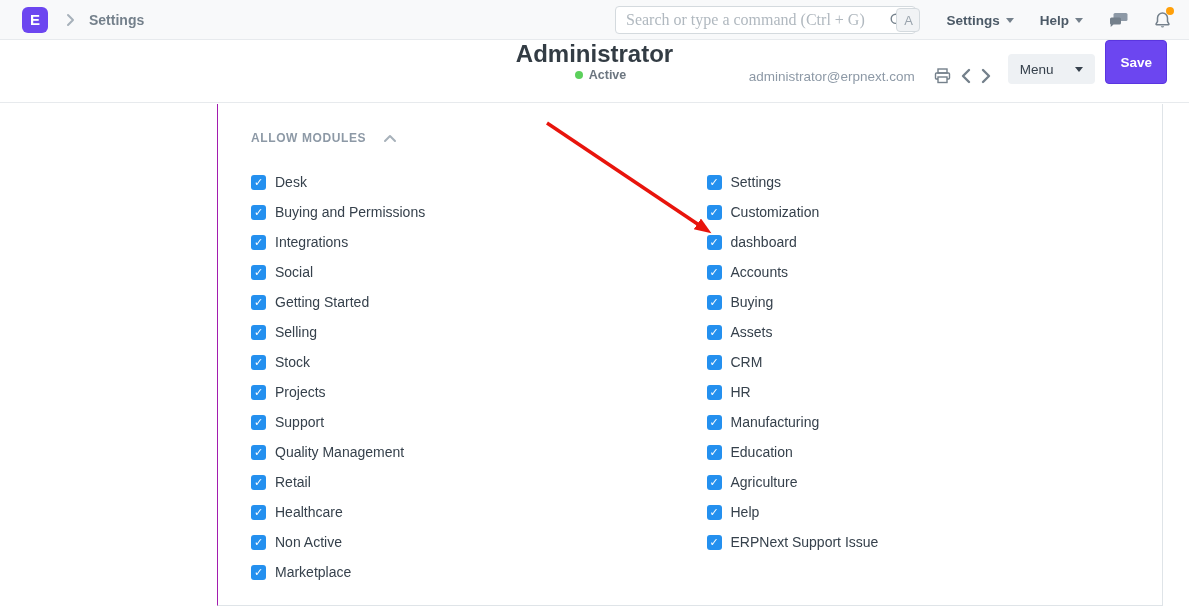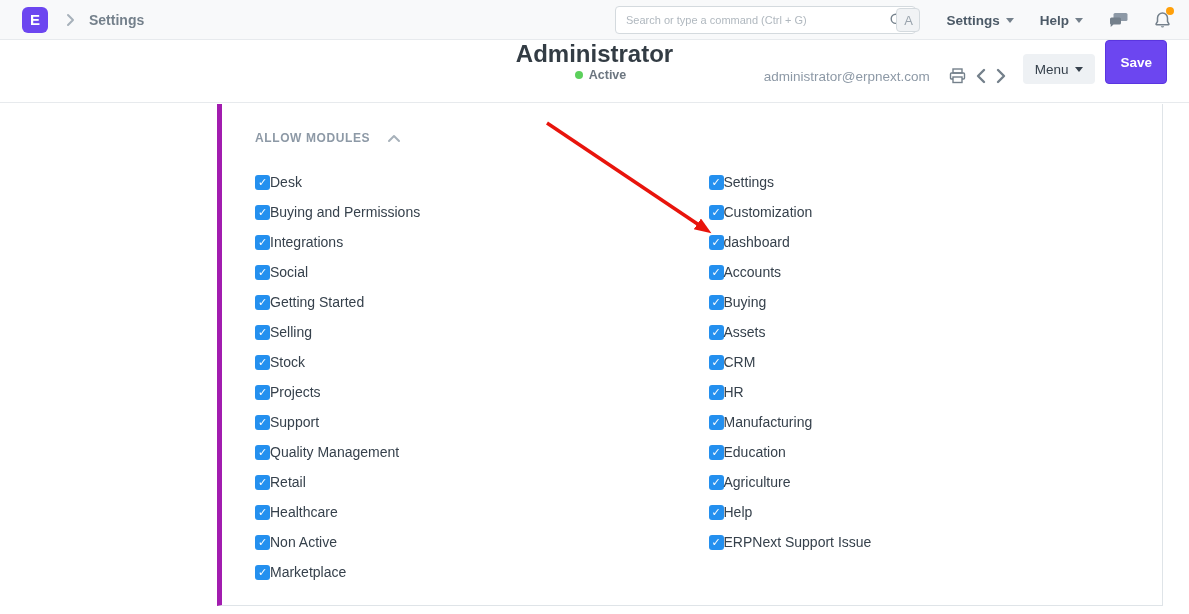--- a/index.html
+++ b/index.html
@@ -22,21 +22,21 @@
   .crumb-chev { margin:0 14px 0 18px; display:flex; align-items:center; }
   .breadcrumb { font-size:14px; font-weight:700; color:#74808b; cursor:pointer; }
 
   .search-wrap {
     position:absolute; left:615px; top:6px; width:301px; height:28px;
     background:#ffffff; border:1px solid #d4dade; border-radius:4px;
     display:flex; align-items:center; padding:0 10px;
   }
   .search-input {
     border:none; outline:none; background:transparent; flex:1;
-    font-size:11px; color:#36414c; font-family:Liberation Sans, sans-serif;
+    font-size:16px; color:#36414c; font-family:Liberation Serif, serif;
   }
   .search-input::placeholder { color:#b0b8bf; }
 
   .nav-right { position:absolute; right:18px; top:0; height:40px; display:flex; align-items:center; gap:26px; }
   .avatar {
     width:24px; height:24px; border-radius:4px; background:#f1f3f5;
     border:1px solid #d4dade; color:#9aa4ad; font-size:13px;
     display:flex; align-items:center; justify-content:center; cursor:pointer;
   }
   .nav-drop { display:flex; align-items:center; gap:6px; font-size:13.5px; font-weight:600; color:#4c5a67; cursor:pointer; }
@@ -53,46 +53,46 @@
   .status { display:flex; align-items:center; gap:6px; margin-left:12px; }
   .status-dot { width:8px; height:8px; border-radius:50%; background:#5cd05c; }
   .status-text { font-size:12.5px; font-weight:700; color:#6c7680; }
 
   .header-right { position:absolute; right:22px; display:flex; align-items:flex-end; }
   .header-email { font-size:13.5px; color:#8d99a6; margin-right:14px; }
   .hicon { display:flex; align-items:center; cursor:pointer; margin:0 5px; }
   .menu-btn {
     margin-left:12px; height:30px; padding:0 12px; border-radius:4px;
     background:#eef1f4; border:none; font-family:inherit; font-size:13.5px;
-    color:#36414c; display:flex; align-items:center; gap:7px; cursor:pointer;
+    color:#36414c; display:flex; align-items:center; gap:22px; cursor:pointer;
   }
   .save-btn {
     margin-left:10px; height:44px; padding:0 14px; border-radius:4px;
     background:#6c46f0; border:1px solid #5a35e0; color:#fff; font-family:inherit;
     font-size:13.5px; font-weight:600; cursor:pointer;
   }
 
   
   .form-panel {
     position:absolute; left:217px; top:104px; width:946px; height:502px;
     background:#fff;
-    border-left:5px solid #a21caf; border-right:1px solid #dfe4e8; border-bottom:1px solid #dfe4e8;
+    border-left:1px solid #a21caf; border-right:1px solid #dfe4e8; border-bottom:1px solid #dfe4e8;
     padding:27px 0 0 33px;
   }
   .section-head { display:flex; align-items:center; gap:17px; cursor:pointer; }
   .section-title { font-size:12px; font-weight:600; letter-spacing:0.6px; color:#8d99a6; }
   .modules { display:flex; margin-top:22px; }
   .col { width:457px; }
   .mod-row { height:30px; display:flex; align-items:center; cursor:pointer; }
   .cb {
     width:15px; height:15px; border-radius:3px; background:#2490ef;
     display:flex; align-items:center; justify-content:center; flex:0 0 auto;
   }
   .cb::after { content:"\2713"; color:#fff; font-size:11px; font-weight:700; line-height:1; }
-  .mod-label { font-size:14px; color:#36414c; }
+  .mod-label { margin-left:9px; font-size:14px; color:#36414c; }
 
   .arrow-overlay { position:absolute; left:0; top:0; width:1189px; height:614px; pointer-events:none; }
 </style>
 </head>
 <body>
 
 <div class="navbar">
   <div class="logo">E</div>
   <span class="crumb-chev">
     <svg width="9" height="14" viewBox="0 0 9 14">

